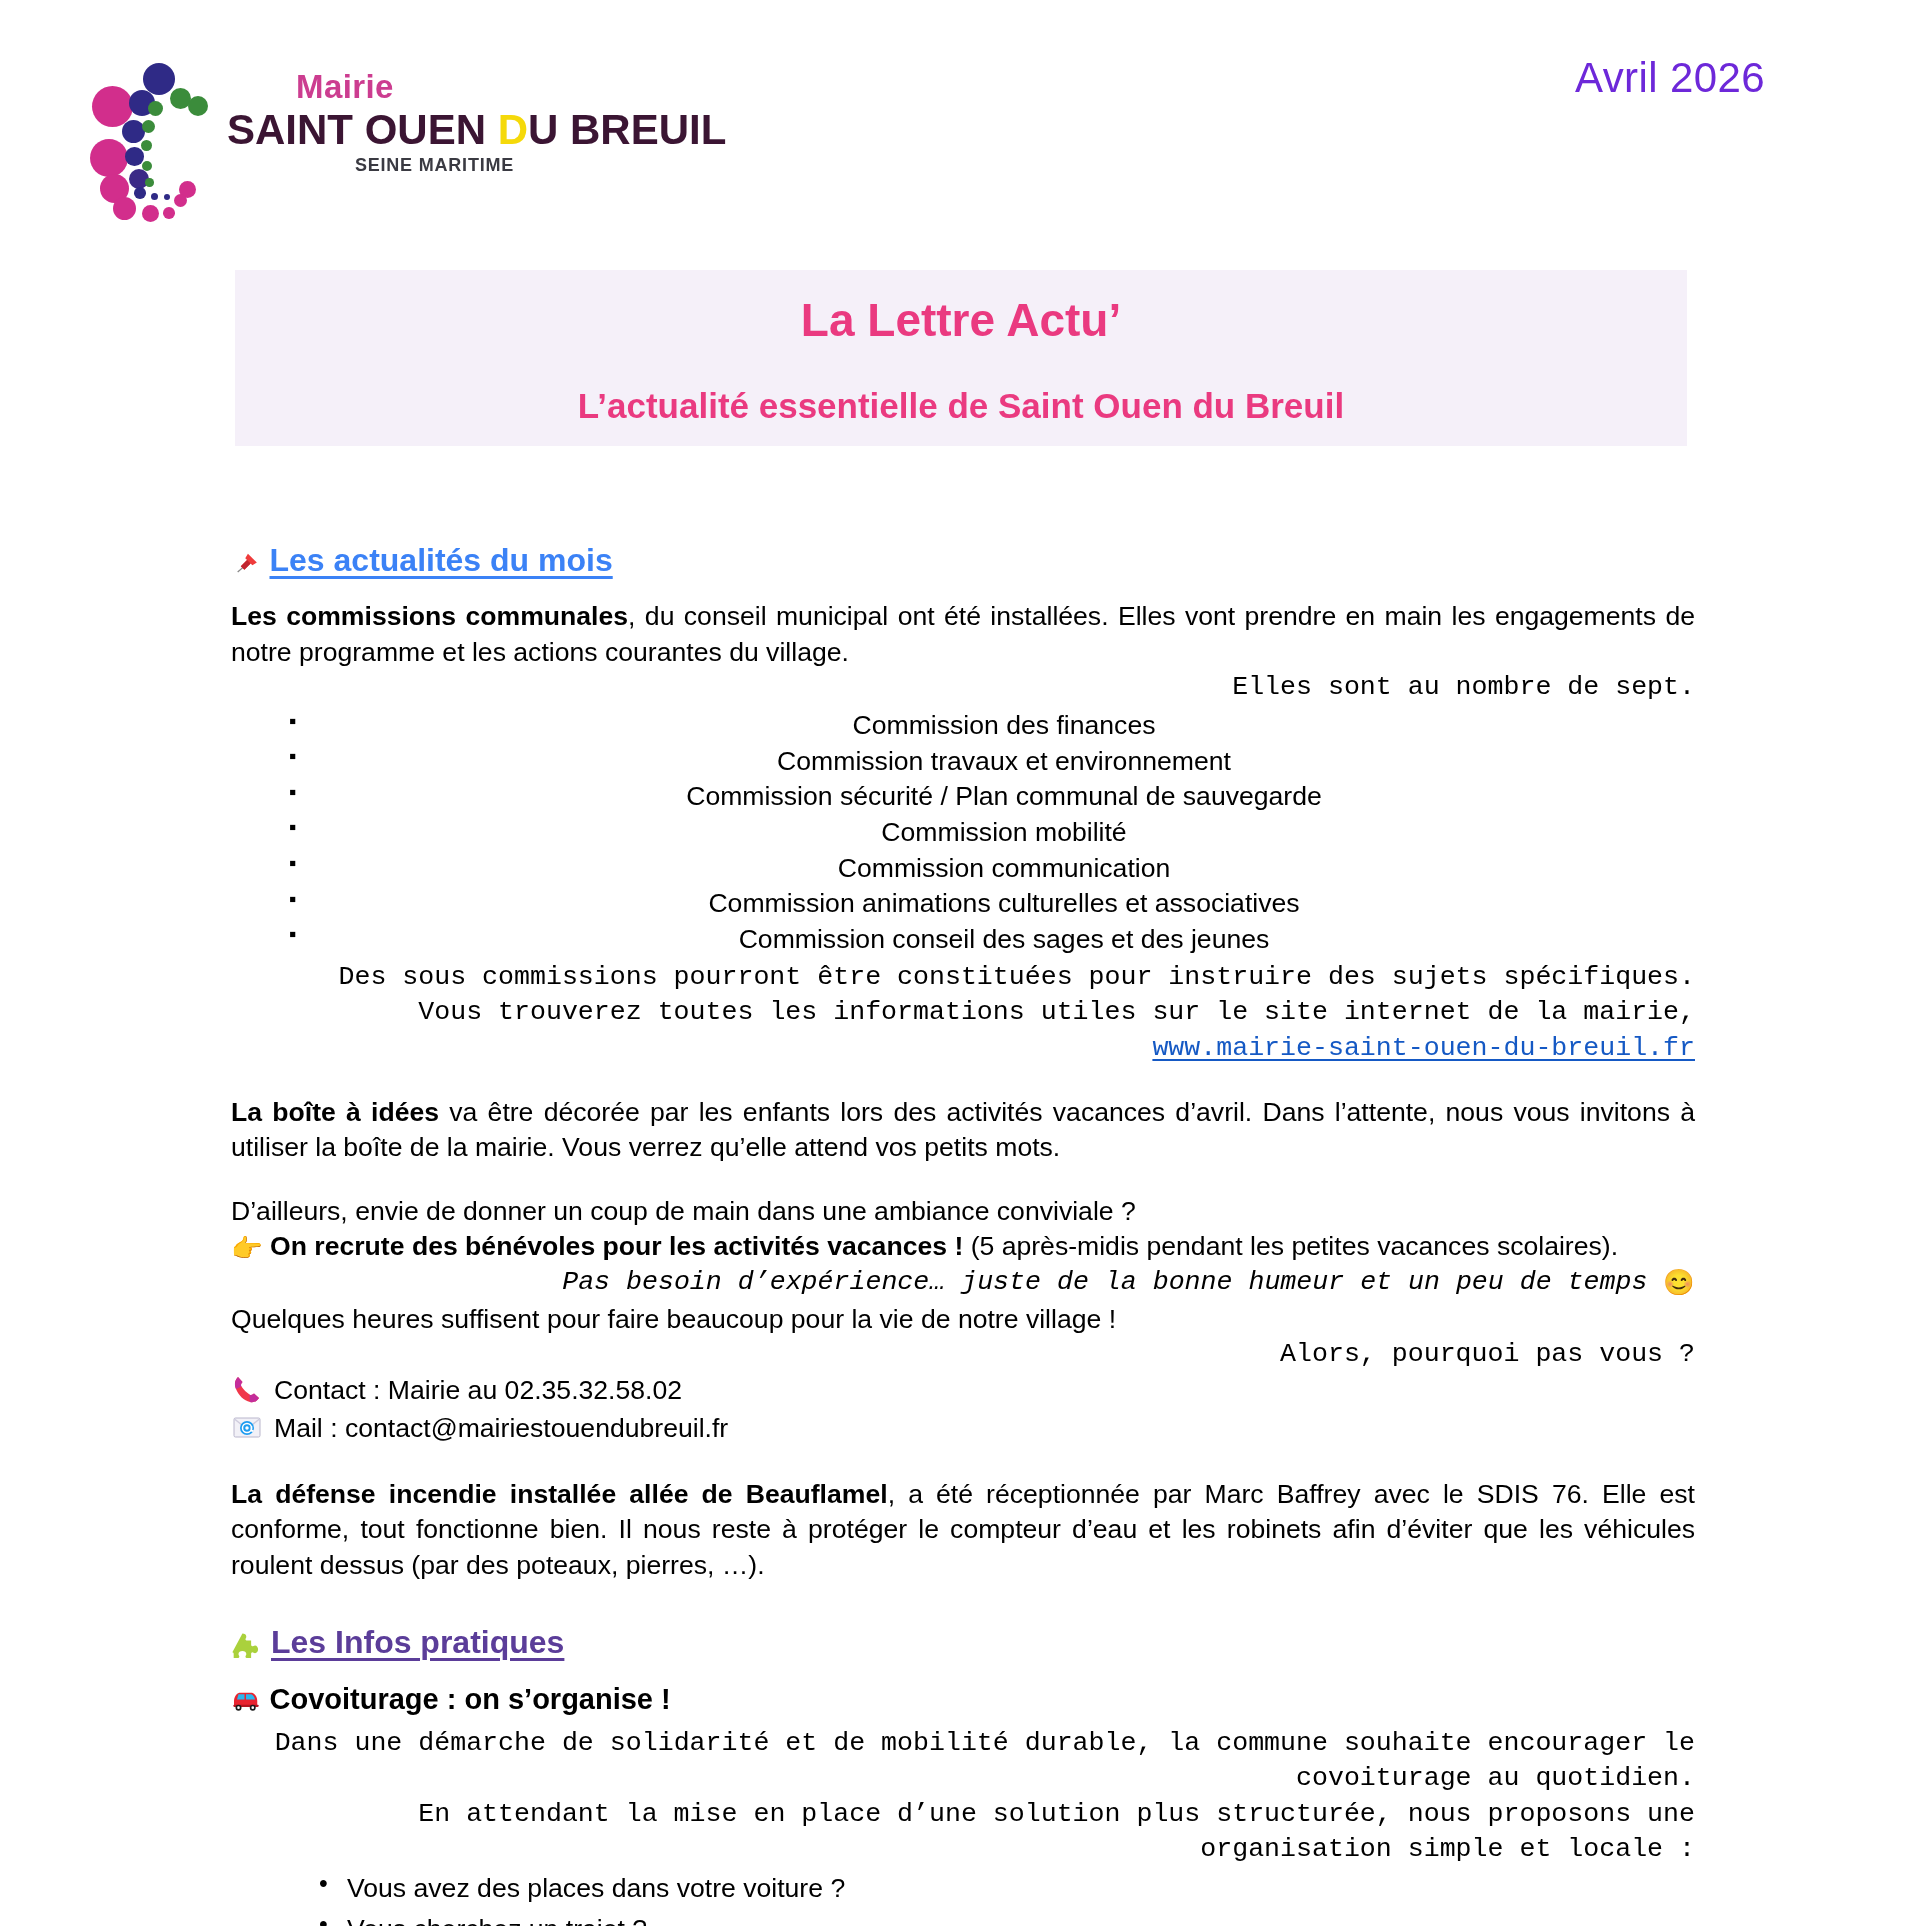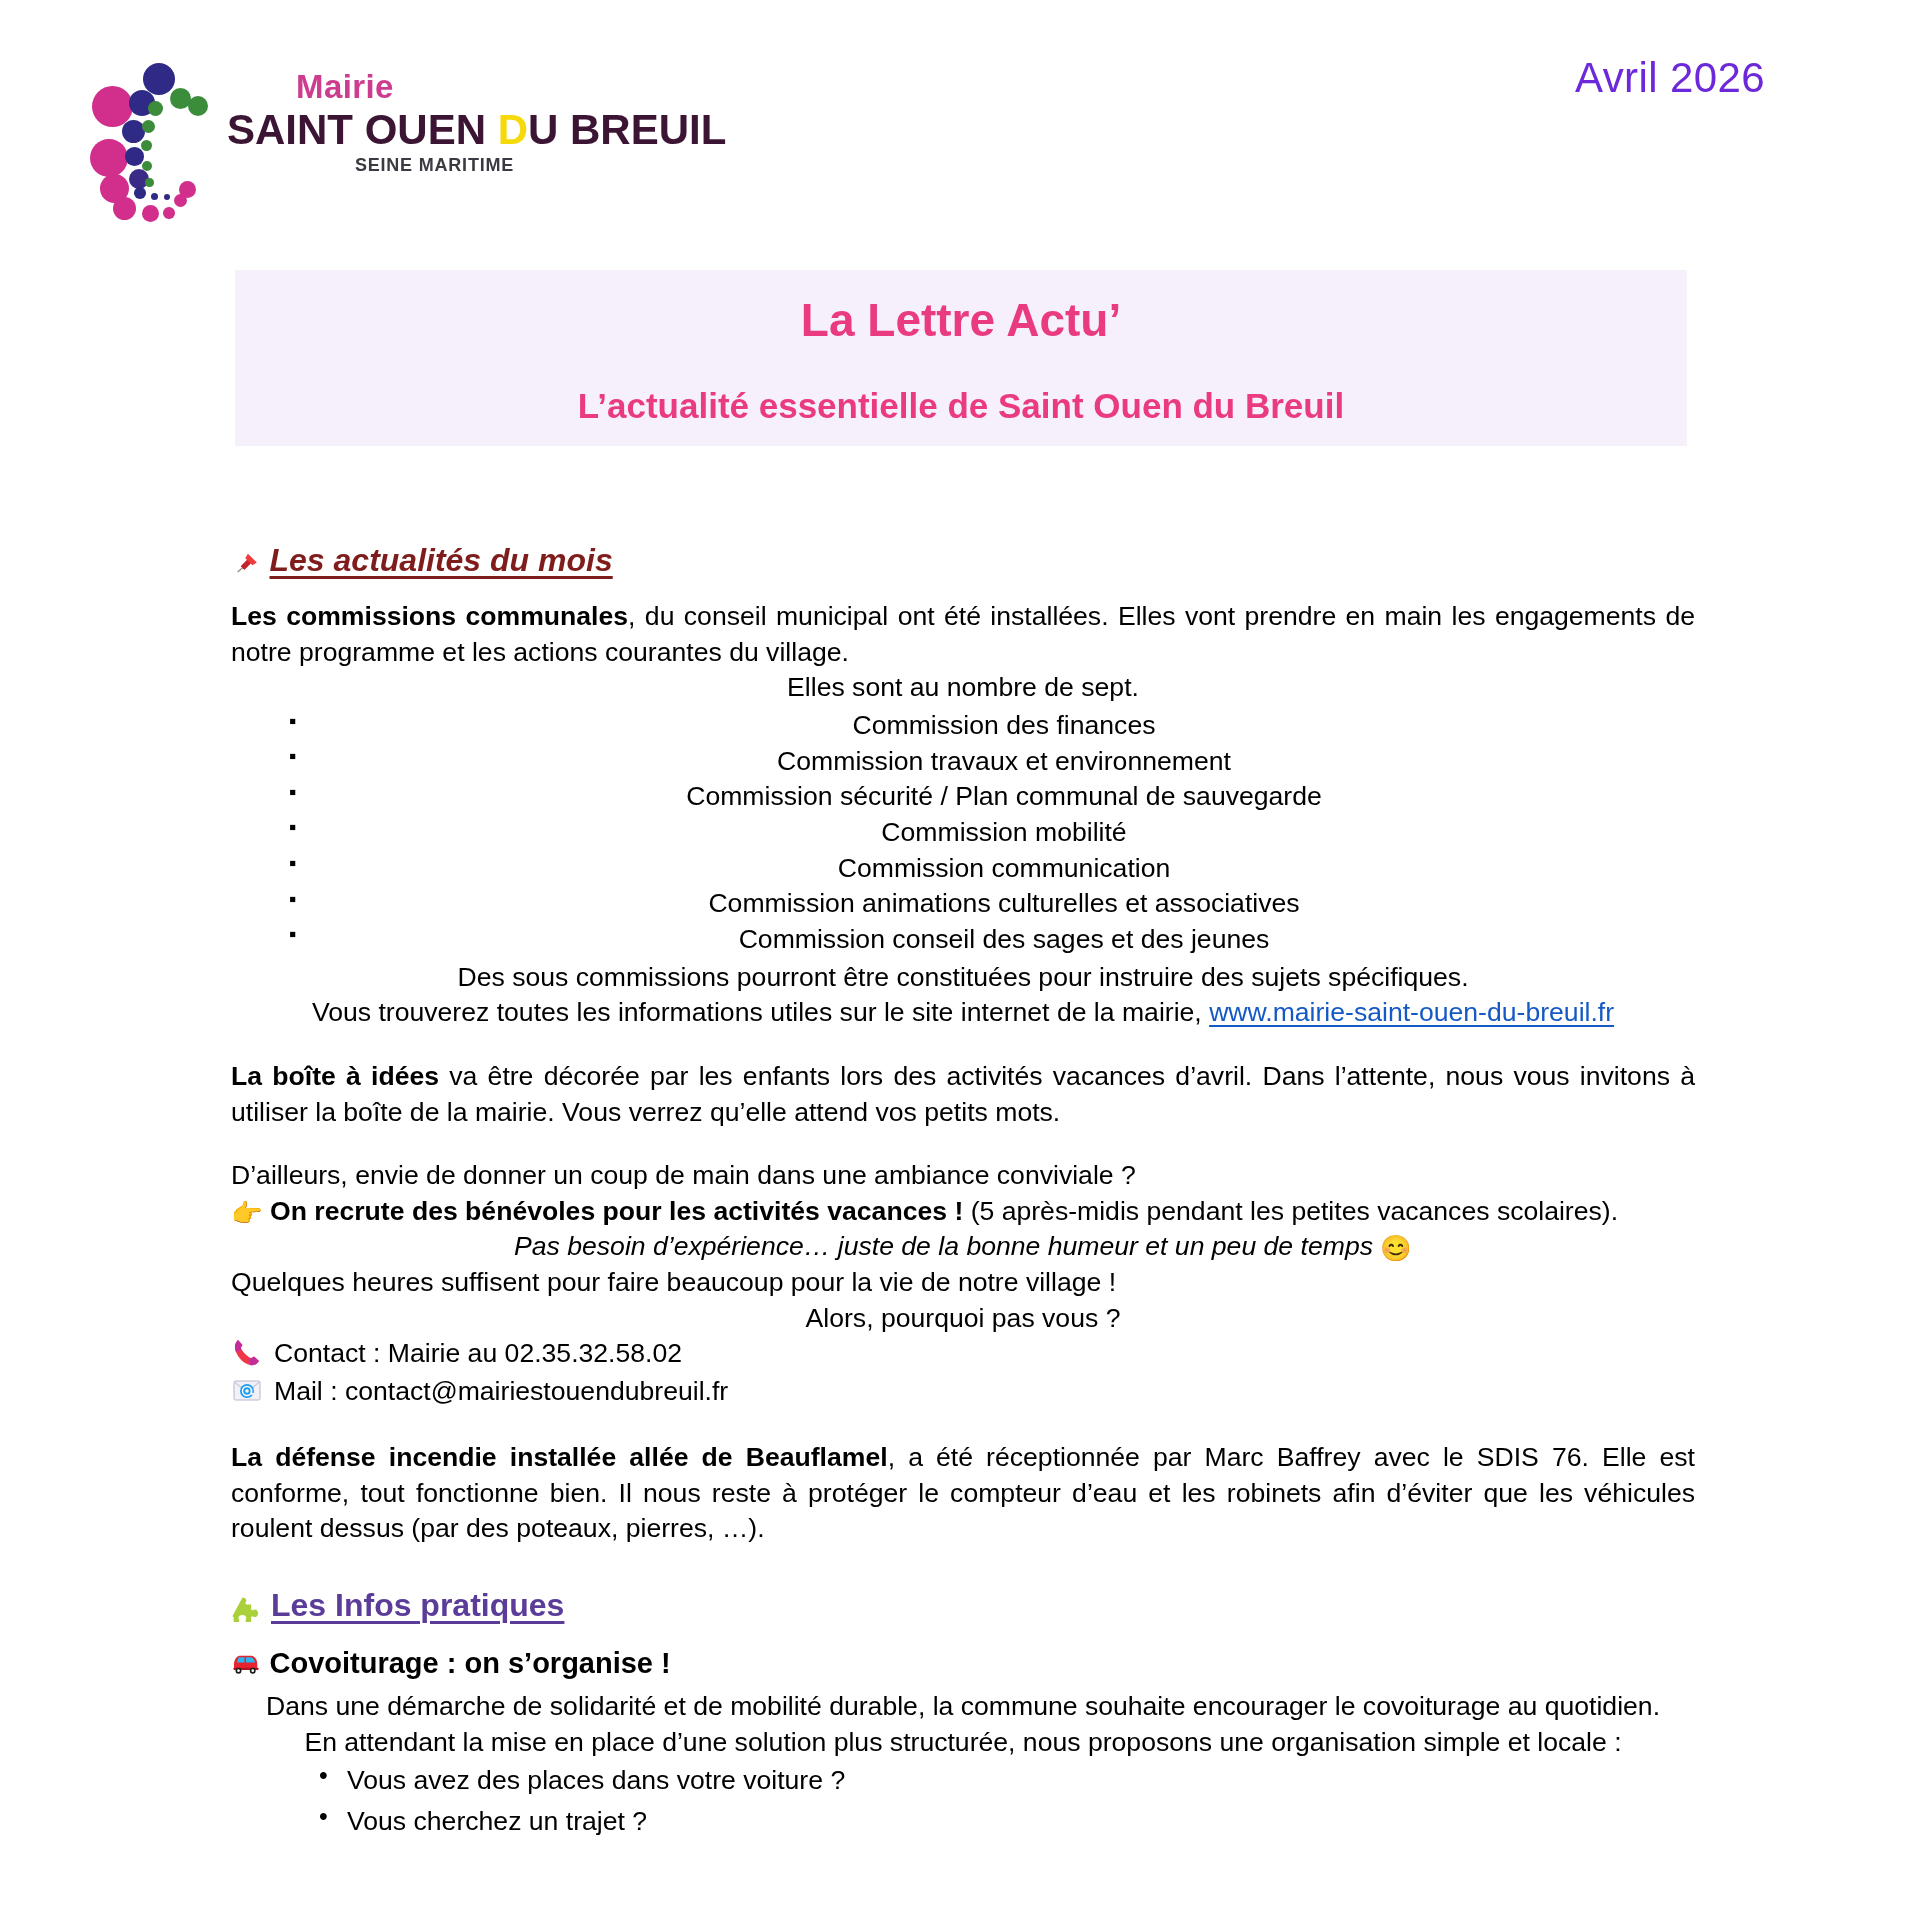--- a/index.html
+++ b/index.html
@@ -78,25 +78,25 @@
   }
   .section-head .sh-icon {
     font-size:28.5px; line-height:1; margin-right:10px; margin-bottom:2.3px;
   }
   .section-head .sh-text {
     font-weight:bold; font-size:32px;
     text-decoration:underline;
     text-underline-offset:4.6px;
     text-decoration-thickness:2.7px;
   }
-  .sh-actu .sh-text { color:#7f1d1d;font-style:italic; }
+  .sh-actu .sh-text { color:#3b82f6; }
   .sh-infos .sh-text { color:#5b3d99; }
 
   .para { text-align:justify; margin:0 0 0 0; }
-  .para.left { text-align:center; }
+  .para.left { text-align:right;font-family:Liberation Mono, monospace; }
   .para b { font-weight:bold; }
   .para i { font-style:italic; }
   .gap-md { height:28px; }
   .gap-lg { height:37px; }
 
   a.link, .link {
     color:#1559c4; text-decoration:underline;
     text-underline-offset:3.9px; text-decoration-thickness:2.3px;
   }
 

